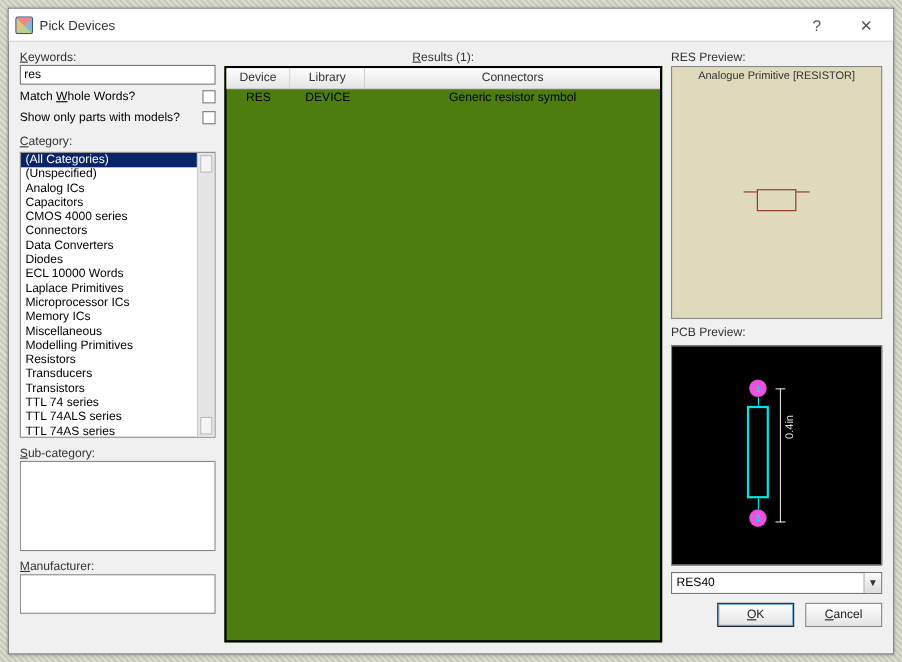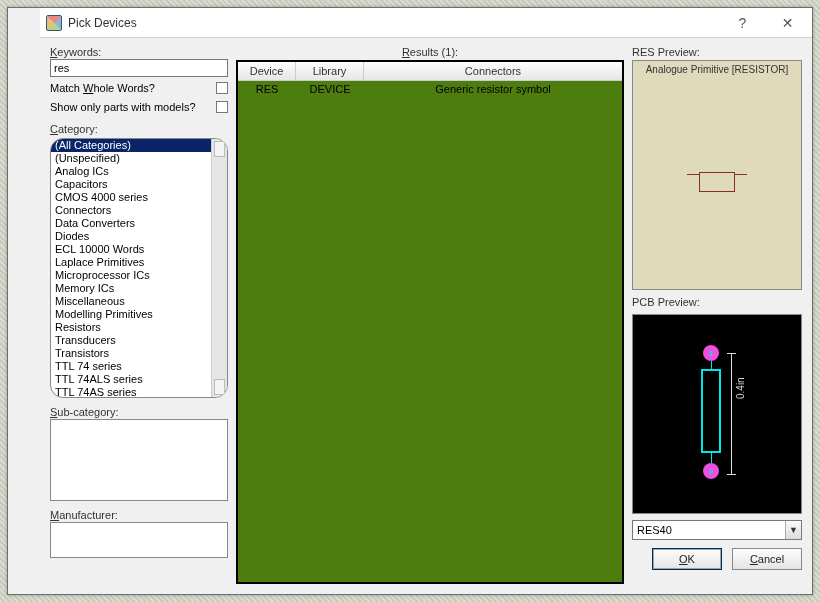--- a/index.html
+++ b/index.html
@@ -4,21 +4,21 @@
 <style>
   * { box-sizing: border-box; }
   html, body { margin: 0; padding: 0; font-family: "Segoe UI", Tahoma, sans-serif; font-size: 11px; }
   body {
     background: repeating-linear-gradient(45deg,#d9dccf 0 2px,#c8cbbb 2px 4px);
     width: 820px; height: 602px; padding: 7px;
   }
   .dialog {
     width: 806px; height: 588px; background: #f0f0f0;
     border: 1px solid #6e6e6e; box-shadow: 0 0 3px rgba(0,0,0,.3);
-    display: flex; flex-direction: column; position: relative; padding-left: 32px;
+    display: flex; flex-direction: column; position: relative;
   }
   .titlebar {
     height: 30px; background: #fff; border-bottom: 1px solid #d0d0d0;
     display: flex; align-items: center; padding: 0 2px 0 6px;
     font-size: 12px; color: #333;
   }
   .titlebar .appicon {
     width: 16px; height: 16px; margin-right: 6px; display: inline-block;
     border: 1px solid #357; background:
       conic-gradient(from 45deg,#8fb5d6 25%,#b5d28f 0 50%,#e2c37c 0 75%,#e88 0);
@@ -28,21 +28,21 @@
   .titlebtn {
     width: 45px; height: 28px; display:flex;align-items:center;justify-content:center;
     color:#555; font-size:14px;
   }
   .body {
     flex:1; display:flex; padding: 8px 10px 10px 10px; gap:8px; overflow:hidden;
   }
   .col { display:flex; flex-direction:column; }
   .col-left { width: 178px; }
   .col-mid { flex:1;text-align:center; }
-  .col-right { width: 170px; }
+  .col-right { width: 192px; }
   .lbl { color:#333; padding-bottom:1px; }
   .underline-letter { text-decoration: underline; }
   .kwbox {
     height: 18px; border:1px solid #777; background:#fff; width:100%;
     font-family:inherit; font-size:11px; padding:1px 3px; outline:none;
   }
   .optrow { display:flex; align-items:center; height:16px; margin-top:3px; }
   .optrow .txt { flex:1; }
   .chk { width:12px; height:12px; border:1px solid #777; background:#fff; }
   .listbox {
@@ -154,21 +154,21 @@
       <div class="optrow">
         <span class="txt">Match <span class="underline-letter">W</span>hole Words?</span>
         <span class="chk"></span>
       </div>
       <div class="optrow">
         <span class="txt">Show only parts with models?</span>
         <span class="chk"></span>
       </div>
       <div class="section-gap"></div>
       <div class="lbl"><span class="underline-letter">C</span>ategory:</div>
-      <div class="listbox" style="height:260px;flex:none;border-radius:13px;">
+      <div class="listbox" style="height:260px;flex:none;">
         <div class="items" id="cat-items">
             <div class="cat-item selected">(All Categories)</div>
             <div class="cat-item">(Unspecified)</div>
             <div class="cat-item">Analog ICs</div>
             <div class="cat-item">Capacitors</div>
             <div class="cat-item">CMOS 4000 series</div>
             <div class="cat-item">Connectors</div>
             <div class="cat-item">Data Converters</div>
             <div class="cat-item">Diodes</div>
             <div class="cat-item">ECL 10000 Words</div>

